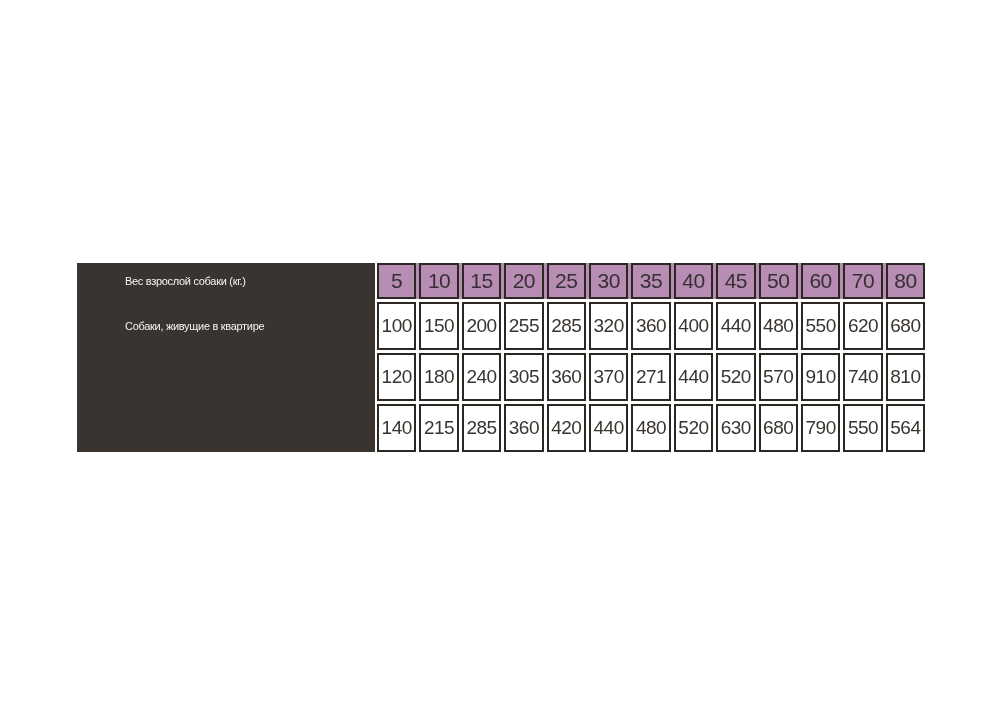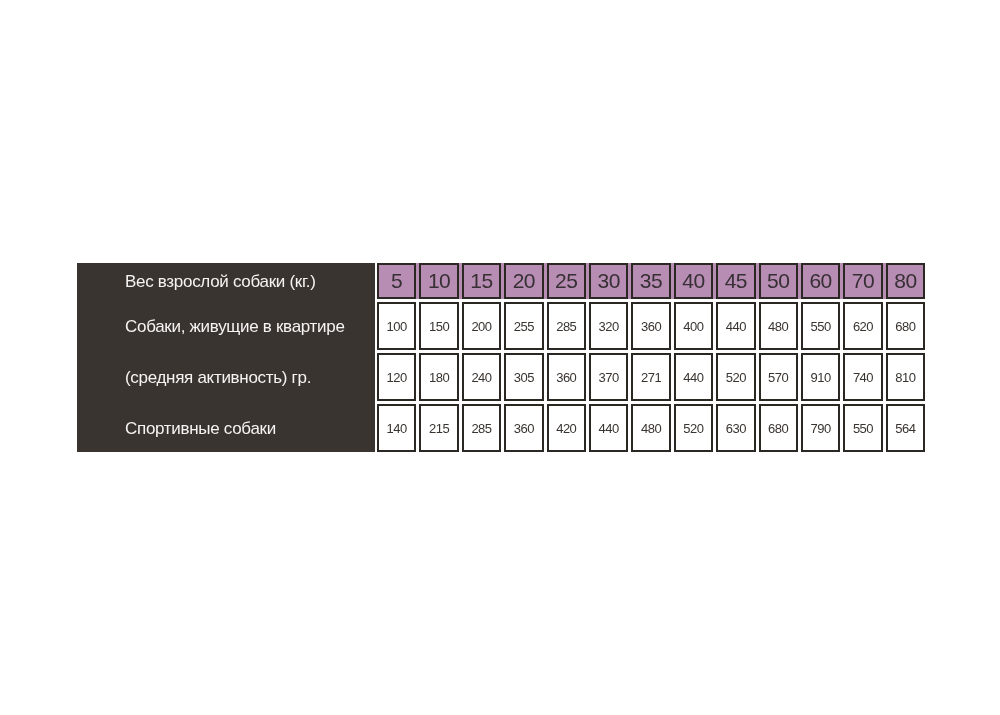--- a/index.html
+++ b/index.html
@@ -32,21 +32,21 @@
     row-gap: 3px;
   }
   .label-cell {
     box-sizing: border-box;
     height: 48px;
     padding-left: 48px;
     display: flex;
     flex-direction: column;
     justify-content: center;
     color: #f6f4f2;
-    font-size: 17px;
+    font-size: 11px;
     line-height: 19px;
     letter-spacing: -0.3px;
     white-space: nowrap;
   }
   .label-cell.header-label {
     height: 36px;
   }
   
   .grid {
     display: flex;
@@ -64,21 +64,21 @@
     background: #b78db3; 
   }
   .cell {
     flex: 1 1 0;
     box-sizing: border-box;
     border: 2px solid #2b2824;
     background: #ffffff;
     display: flex;
     align-items: center;
     justify-content: center;
-    font-size: 13px;
+    font-size: 19px;
     font-weight: 500;
     letter-spacing: -0.5px;
     color: #393430;
   }
   .cell.header-cell {
     background: #b78db3;
     font-size: 21px;
     color: #362f33;
   }
 </style>
@@ -89,25 +89,23 @@
   <div class="feeding-table">
 
     <div class="left-panel">
       <div class="label-cell header-label">Вес взрослой собаки (кг.)</div>
 
       <div class="label-cell">
         <span>Собаки, живущие в квартире</span>
       </div>
 
       <div class="label-cell">
-        <span>(средняя активность) гр.</span>
       </div>
 
       <div class="label-cell">
-        <span>Спортивные собаки</span>
       </div>
     </div>
 
     <div class="grid">
       <div class="row header-row">
           <div class="cell header-cell">5</div>
           <div class="cell header-cell">10</div>
           <div class="cell header-cell">15</div>
           <div class="cell header-cell">20</div>
           <div class="cell header-cell">25</div>

